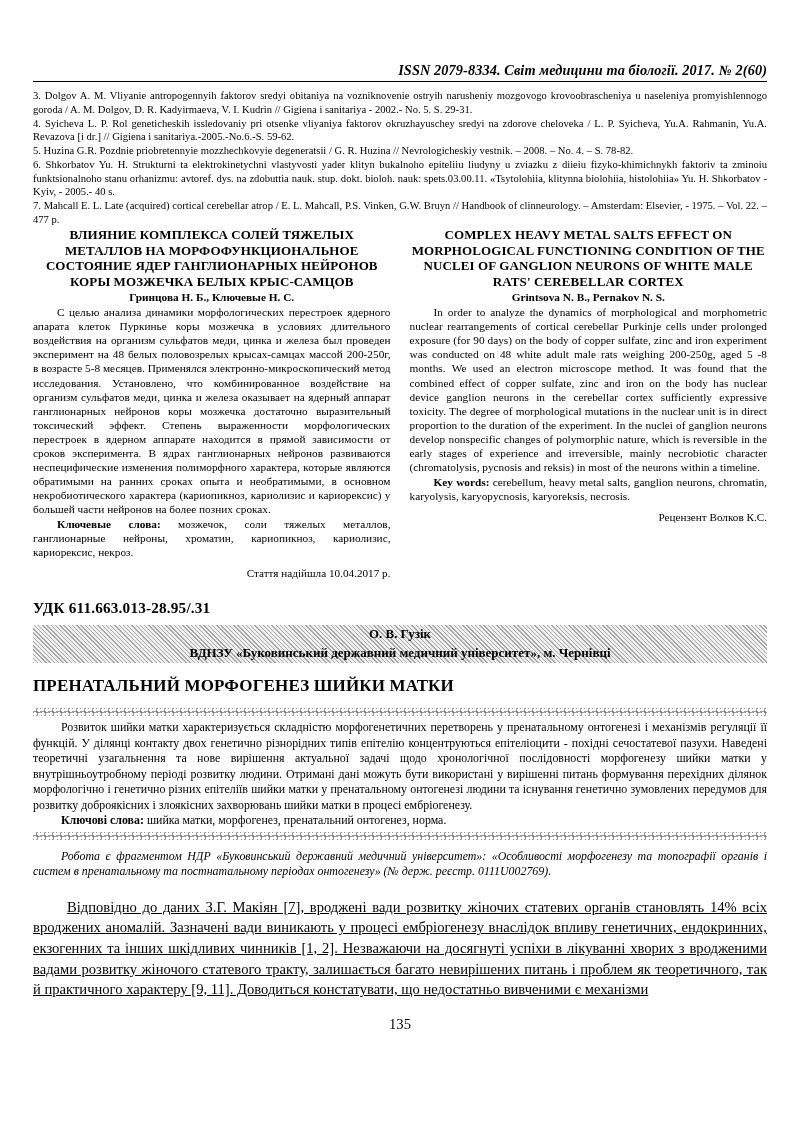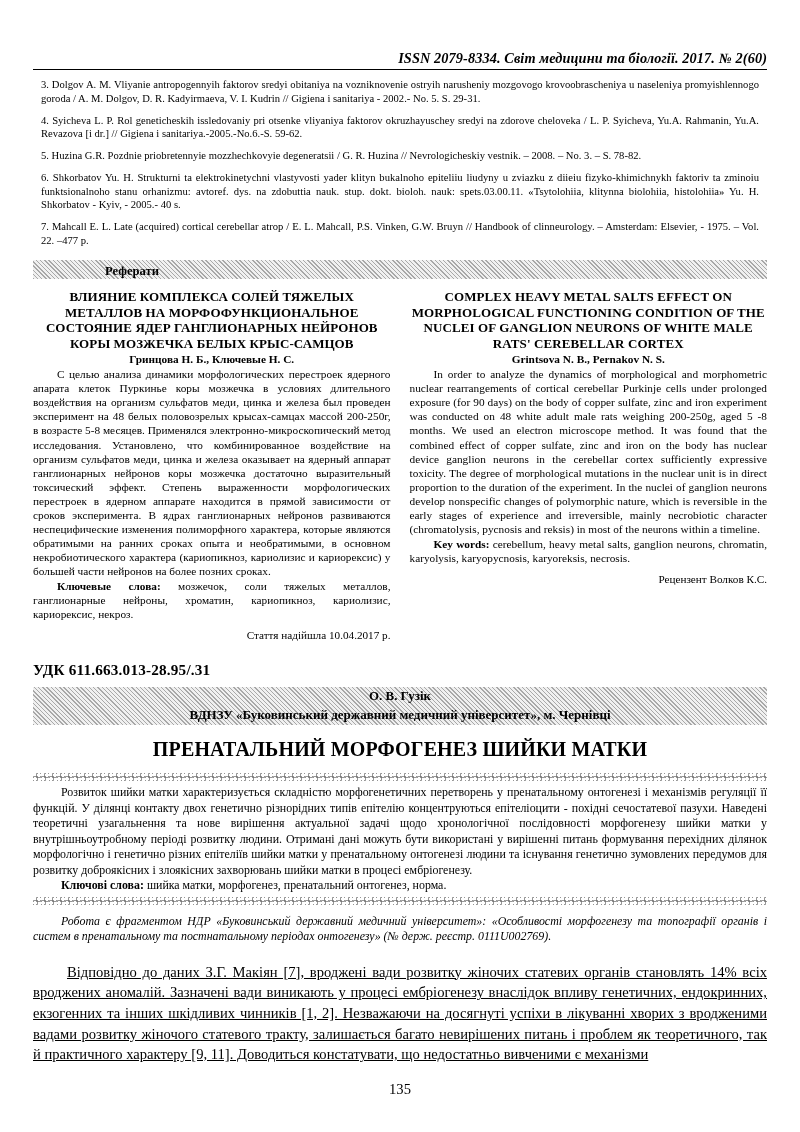--- a/index.html
+++ b/index.html
@@ -12,21 +12,21 @@
     color: #000000;
   }
   .page {
     position: relative;
     width: 800px;
     height: 1132px;
     margin: 0 auto;
     background: #ffffff;
     overflow: hidden;
     box-sizing: border-box;
-    padding: 4px 33px;
+    padding: 16px 33px;
   }
 
   
   .running-head {
     text-align: right;
     font-size: 14.3px;
     font-weight: bold;
     font-style: italic;
     letter-spacing: 0.1px;
     padding-top: 46px;
@@ -37,21 +37,21 @@
     margin-bottom: 7px;
   }
 
   
   .refs {
     font-size: 10.6px;
     line-height: 1.30;
     text-align: justify;
   }
   .refs p {
-    margin: 8px;
+    margin: 0;
     text-indent: 0;
   }
 
   
   .band {
     background-color: #f0f0f0;
     background-image:
       repeating-linear-gradient(
         45deg,
         rgba(0,0,0,0.30) 0px,
@@ -139,22 +139,21 @@
     font-weight: bold;
     line-height: 1.35;
   }
   .band-article .affil-line {
     font-size: 13px;
     font-weight: bold;
     line-height: 1.35;
   }
 
   .article-title {
-    text-align: center;
-    font-size: 20px;
+    font-size: 17px;
     font-weight: bold;
     margin-top: 13px;
     margin-bottom: 12px;
     letter-spacing: 0.15px;
   }
 
   
   .wavy {
     height: 8px;
     margin: 3px 0 4px 0;
@@ -218,28 +217,25 @@
 <body>
 
 <div class="page">
 
   <div class="running-head">ISSN 2079-8334. Світ медицини та біології. 2017. № 2(60)</div>
   <div class="head-rule"></div>
 
   <div class="refs">
     <p>3. Dolgov A. M. Vliyanie antropogennyih faktorov sredyi obitaniya na vozniknovenie ostryih narusheniy mozgovogo krovoobrascheniya u naseleniya promyishlennogo goroda / A. M. Dolgov, D. R. Kadyirmaeva, V. I. Kudrin // Gigiena i sanitariya - 2002.- No. 5. S. 29-31.</p>
     <p>4. Syicheva L. P. Rol geneticheskih issledovaniy pri otsenke vliyaniya faktorov okruzhayuschey sredyi na zdorove cheloveka / L. P. Syicheva, Yu.A. Rahmanin, Yu.A. Revazova [i dr.] // Gigiena i sanitariya.-2005.-No.6.-S. 59-62.</p>
-    <p>5. Huzina G.R. Pozdnie priobretennyie mozzhechkovyie degeneratsii / G. R. Huzina // Nevrologicheskiy vestnik. – 2008. – No. 3. – S. 78-82.</p>
+    <p>5. Huzina G.R. Pozdnie priobretennyie mozzhechkovyie degeneratsii / G. R. Huzina // Nevrologicheskiy vestnik. – 2008. – No. 4. – S. 78-82.</p>
     <p>6. Shkorbatov Yu. H. Strukturni ta elektrokinetychni vlastyvosti yader klityn bukalnoho epiteliiu liudyny u zviazku z diieiu fizyko-khimichnykh faktoriv ta zminoiu funktsionalnoho stanu orhanizmu: avtoref. dys. na zdobuttia nauk. stup. dokt. bioloh. nauk: spets.03.00.11. «Tsytolohiia, klitynna biolohiia, histolohiia» Yu. H. Shkorbatov - Kyiv, - 2005.- 40 s.</p>
     <p>7. Mahcall E. L. Late (acquired) cortical cerebellar atrop / E. L. Mahcall, P.S. Vinken, G.W. Bruyn // Handbook of clinneurology. – Amsterdam: Elsevier, - 1975. – Vol. 22. –477 p.</p>
   </div>
 
-  <div class="band band-refer">
-    <span class="band-label">Реферати</span>
-  </div>
 
   <div class="abstract-cols">
 
     <div class="abs-col">
       <div class="abs-title">ВЛИЯНИЕ КОМПЛЕКСА СОЛЕЙ ТЯЖЕЛЫХ МЕТАЛЛОВ НА МОРФОФУНКЦИОНАЛЬНОЕ СОСТОЯНИЕ ЯДЕР ГАНГЛИОНАРНЫХ НЕЙРОНОВ КОРЫ МОЗЖЕЧКА  БЕЛЫХ  КРЫС-САМЦОВ</div>
       <div class="abs-authors">Гринцова Н. Б., Ключевые Н. С.</div>
       <div class="abs-body">
         <p>С целью анализа динамики морфологических перестроек ядерного апарата клеток Пуркинье коры мозжечка в условиях длительного воздействия на организм сульфатов меди, цинка и железа был проведен эксперимент на 48 белых половозрелых крысах-самцах массой 200-250г, в возрасте 5-8 месяцев. Применялся электронно-микроскопический метод исследования. Установлено, что комбинированное воздействие на организм сульфатов меди, цинка и железа оказывает на ядерный аппарат ганглионарных нейронов коры мозжечка достаточно выразительный токсический эффект. Степень выраженности морфологических перестроек в ядерном аппарате находится в прямой зависимости от сроков эксперимента. В ядрах ганглионарных нейронов развиваются неспецифические изменения полиморфного характера, которые являются обратимыми на ранних сроках опыта и необратимыми, в основном некробиотического характера (кариопикноз, кариолизис и кариорексис) у большей части нейронов на более позних сроках.</p>
         <p class="kw"><b>Ключевые слова:</b> <span>мозжечок, соли тяжелых металлов, ганглионарные нейроны, хроматин, кариопикноз, кариолизис, кариорексис, некроз.</span></p>
       </div>

